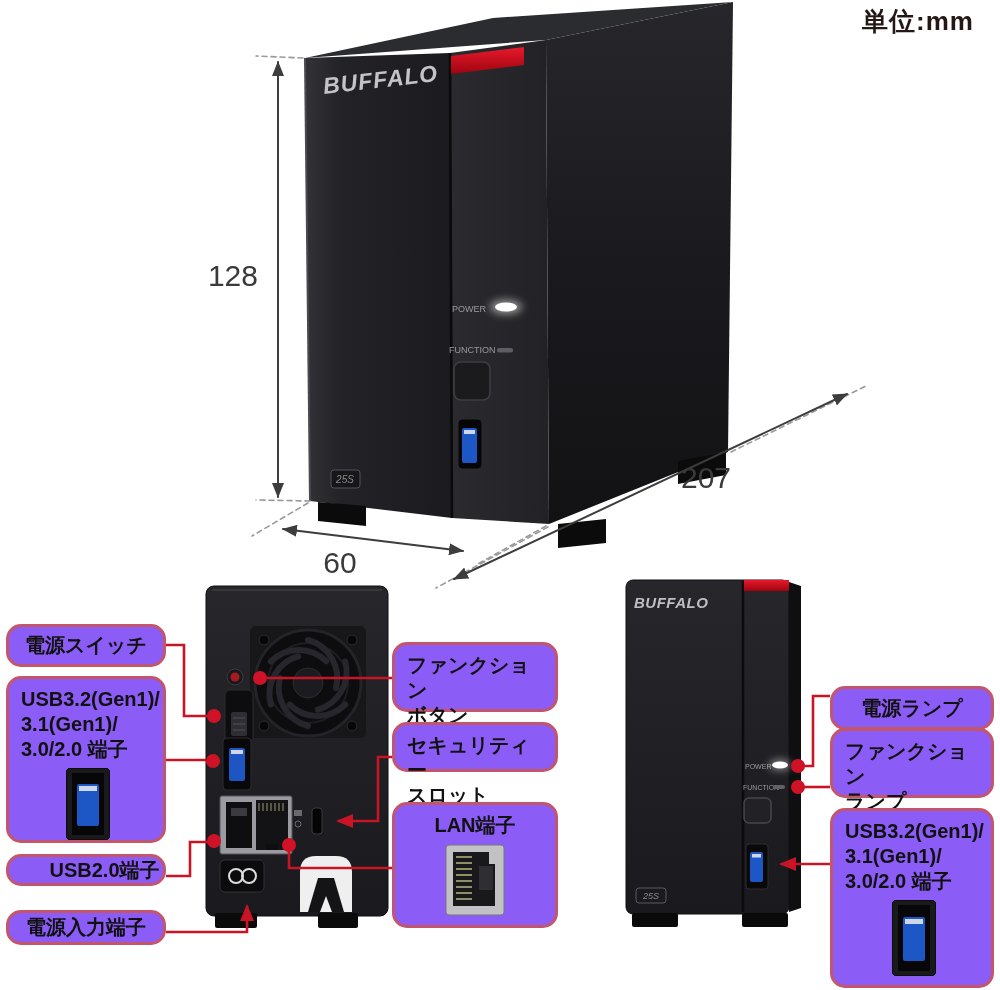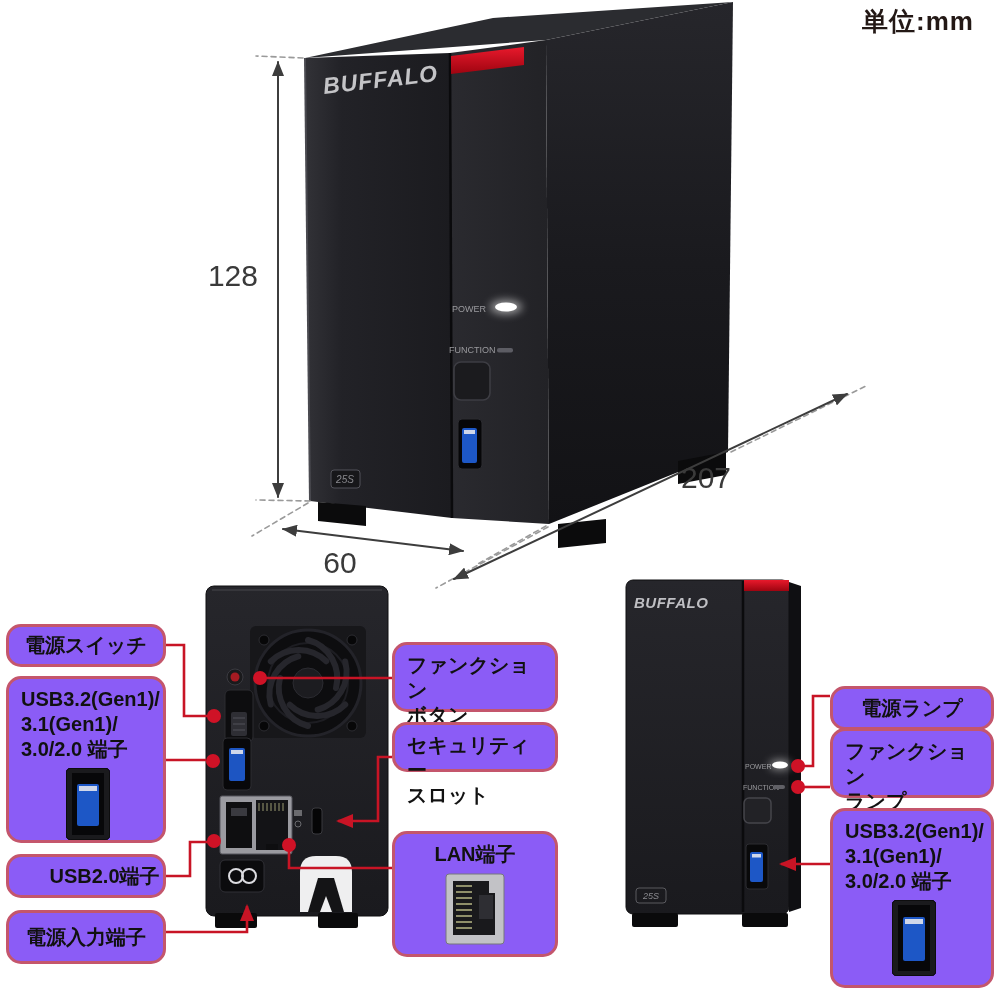--- a/index.html
+++ b/index.html
@@ -242,39 +242,39 @@
     <div class="icon-wrap">
       <svg width="44" height="72" viewBox="0 0 44 72">
         <rect x="0" y="0" width="44" height="72" rx="5" fill="#1a1a1d" stroke="#000"></rect>
         <rect x="6" y="5" width="32" height="62" fill="#070709"></rect>
         <rect x="11" y="16" width="22" height="42" rx="2" fill="#1d57c6"></rect>
         <rect x="13" y="18" width="18" height="5" fill="#cfd7ea"></rect>
       </svg>
     </div>
   </div>
 
-  <div class="callout c-center" style="left:6px;top:854px;width:160px;height:44px;padding-left:37px;">
+  <div class="callout c-center" style="left:6px;top:854px;width:160px;height:32px;padding-left:37px;">
     <div class="label">USB2.0端子</div>
   </div>
 
-  <div class="callout c-center" style="left:6px;top:910px;width:160px;height:54px;">
+  <div class="callout c-center" style="left:6px;top:910px;width:160px;height:35px;">
     <div class="label">電源入力端子</div>
   </div>
 
   <div class="callout c-left" style="left:392px;top:642px;width:166px;height:70px;">
     <div class="label">ファンクション
 ボタン</div>
   </div>
 
   <div class="callout c-left" style="left:392px;top:722px;width:166px;height:50px;">
     <div class="label">セキュリティー
 スロット</div>
   </div>
 
-  <div class="callout c-center" style="left:392px;top:802px;width:166px;height:126px;justify-content:flex-start;padding-top:8px;margin-top:29px;">
+  <div class="callout c-center" style="left:392px;top:802px;width:166px;height:126px;justify-content:flex-start;padding-top:8px;">
     <div class="label">LAN端子</div>
     <div class="icon-wrap">
       <svg width="60" height="72" viewBox="0 0 60 72">
         <rect x="1" y="1" width="58" height="70" rx="3" fill="#c2c2c6" stroke="#77777c"></rect>
         <rect x="8" y="8" width="42" height="54" fill="#19191c"></rect>
         <g stroke="#8f8f6a" stroke-width="2">
           <line x1="11" y1="13" x2="27" y2="13"></line>
             <line x1="11" y1="19" x2="27" y2="19"></line>
           <line x1="11" y1="25" x2="27" y2="25"></line>
             <line x1="11" y1="31" x2="27" y2="31"></line>

